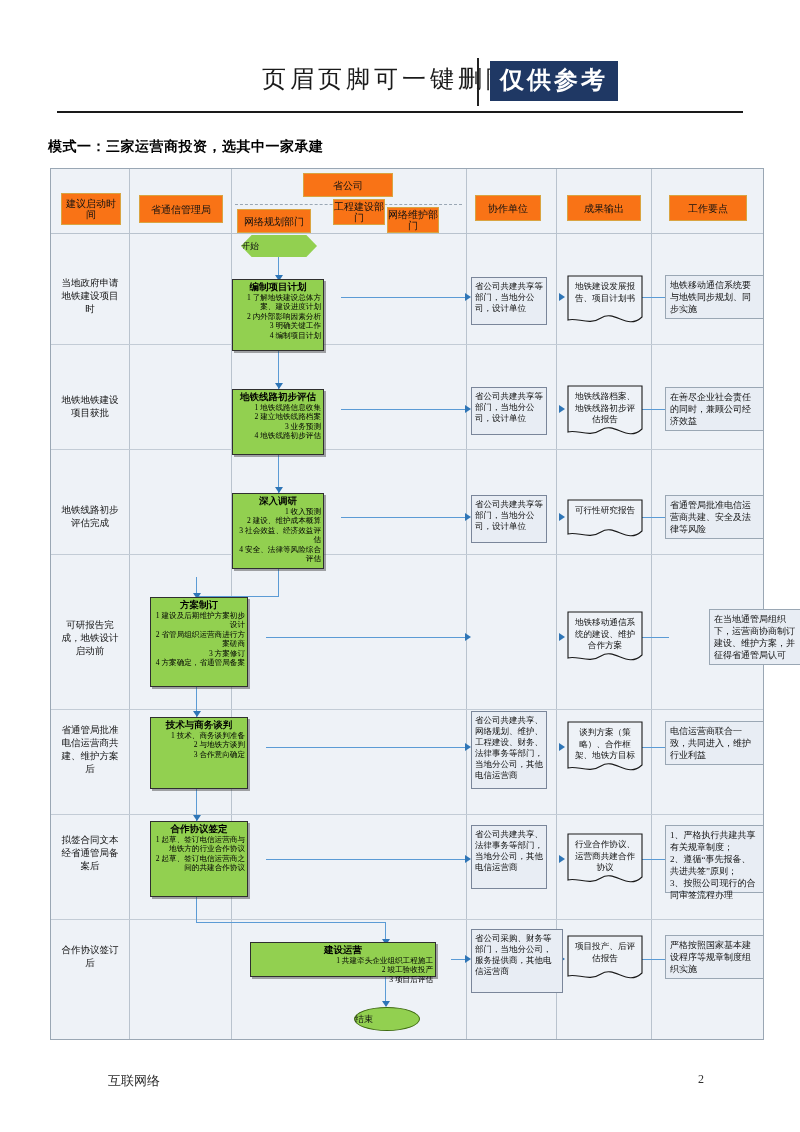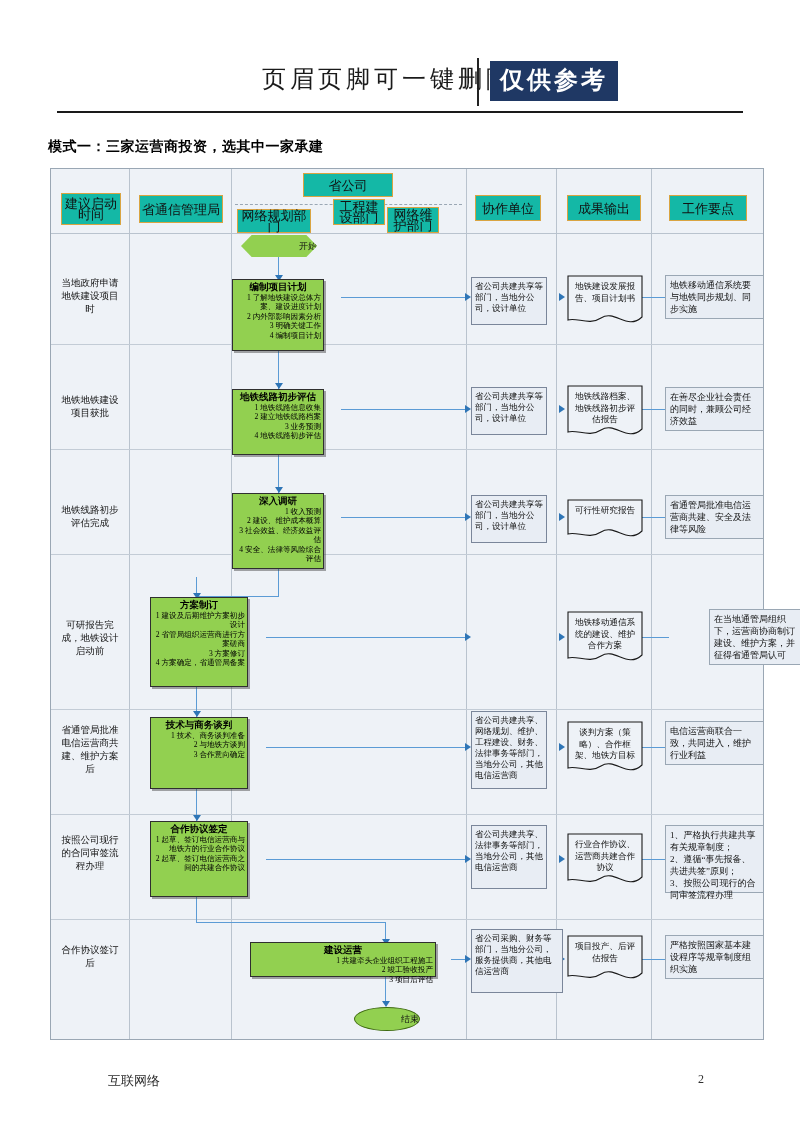--- a/index.html
+++ b/index.html
@@ -17,21 +17,21 @@
   .page-title{position:absolute;left:48px;top:138px;font-size:14px;font-weight:bold;letter-spacing:0.5px;font-family:"Liberation Sans","DejaVu Sans",sans-serif;}
 
   
   .diagram{position:absolute;left:50px;top:168px;width:712px;height:870px;background:#eef2f7;border:1px solid #9aa7b4;}
 
   
   .vsep{position:absolute;top:0;width:0;border-left:1px solid #b9c3ce;height:100%;}
 
   
   .hdr-band{position:absolute;left:0;top:0;width:100%;height:64px;border-bottom:1px solid #b9c3ce;}
-  .hcell{position:absolute;background:#14b8a6;border:1px solid #D9A441;font-size:13px;line-height:11px;text-align:center;
+  .hcell{position:absolute;background:#f97316;border:1px solid #D9A441;font-size:10px;line-height:11px;text-align:center;
          display:flex;align-items:center;justify-content:center;color:#111;font-family:"Liberation Serif","DejaVu Serif",serif;}
   .prov-dashed{position:absolute;border-top:1px dashed #9aa7b4;}
 
   
   .rowsep{position:absolute;left:0;width:100%;height:0;border-top:1px solid #c3ccd6;}
 
   
   .tcell{position:absolute;font-size:9.5px;line-height:13px;text-align:center;color:#111;}
   .collab{position:absolute;background:#E8EDF4;border:1px solid #7a869a;font-size:8.5px;line-height:11px;
           padding:3px 3px;box-sizing:border-box;text-align:left;color:#111;}
@@ -39,21 +39,21 @@
          padding:3px 4px;box-sizing:border-box;text-align:left;color:#111;}
 
   
   .proc{position:absolute;background:#92D050;border:1.6px solid #2f2f2f;box-sizing:border-box;
         box-shadow:2px 2px 0 rgba(60,60,60,.45);padding:1px 2px;}
   .proc .ttl{font-size:9.5px;font-weight:bold;text-align:center;line-height:12px;font-family:"Liberation Sans","DejaVu Sans",sans-serif;}
   .proc .bd{font-size:7.6px;line-height:9.4px;text-align:right;font-family:"Liberation Serif","DejaVu Serif",serif;}
 
   
   .term{position:absolute;background:#92D050;border:1.4px solid #3f6b12;
-        display:flex;align-items:center;justify-content:flex-end;font-size:9px;
+        display:flex;align-items:center;justify-content:flex-start;font-size:9px;
         font-family:"Liberation Sans","DejaVu Sans",sans-serif;color:#111;}
   .term.hex{clip-path:polygon(14% 0,86% 0,100% 50%,86% 100%,14% 100%,0 50%);border:none;background:#92D050;}
   .term.oval{border-radius:50%/50%;}
 
   
   .docshape{position:absolute;}
   .docshape .txt{position:absolute;left:0;top:0;width:100%;font-size:8.6px;line-height:11.5px;text-align:center;
                  color:#111;padding:6px 4px 0 4px;box-sizing:border-box;}
 
   
@@ -106,21 +106,21 @@
   <div class="rowsep" style="top:385px"></div>
   <div class="rowsep" style="top:540px"></div>
   <div class="rowsep" style="top:645px"></div>
   <div class="rowsep" style="top:750px"></div>
 
   <div class="tcell" style="left:8px;top:108px;width:62px">当地政府申请地铁建设项目时</div>
   <div class="tcell" style="left:8px;top:225px;width:62px">地铁地铁建设项目获批</div>
   <div class="tcell" style="left:8px;top:335px;width:62px">地铁线路初步评估完成</div>
   <div class="tcell" style="left:8px;top:450px;width:62px">可研报告完成，地铁设计启动前</div>
   <div class="tcell" style="left:8px;top:555px;width:62px">省通管局批准电信运营商共建、维护方案后</div>
-  <div class="tcell" style="left:8px;top:665px;width:62px">按照公司现行的合同审签流程办理</div>
+  <div class="tcell" style="left:8px;top:665px;width:62px">拟签合同文本经省通管局备案后</div>
   <div class="tcell" style="left:8px;top:775px;width:62px">合作协议签订后</div>
 
   <div class="ln lnv" style="left:227px;top:88px;height:22px"></div>
   <div class="arrow-d" style="left:224px;top:106px"></div>
   <div class="ln lnv" style="left:227px;top:182px;height:38px"></div>
   <div class="arrow-d" style="left:224px;top:214px"></div>
   <div class="ln lnv" style="left:227px;top:286px;height:38px"></div>
   <div class="arrow-d" style="left:224px;top:318px"></div>
 
   <div class="ln lnv" style="left:227px;top:400px;height:28px"></div>

